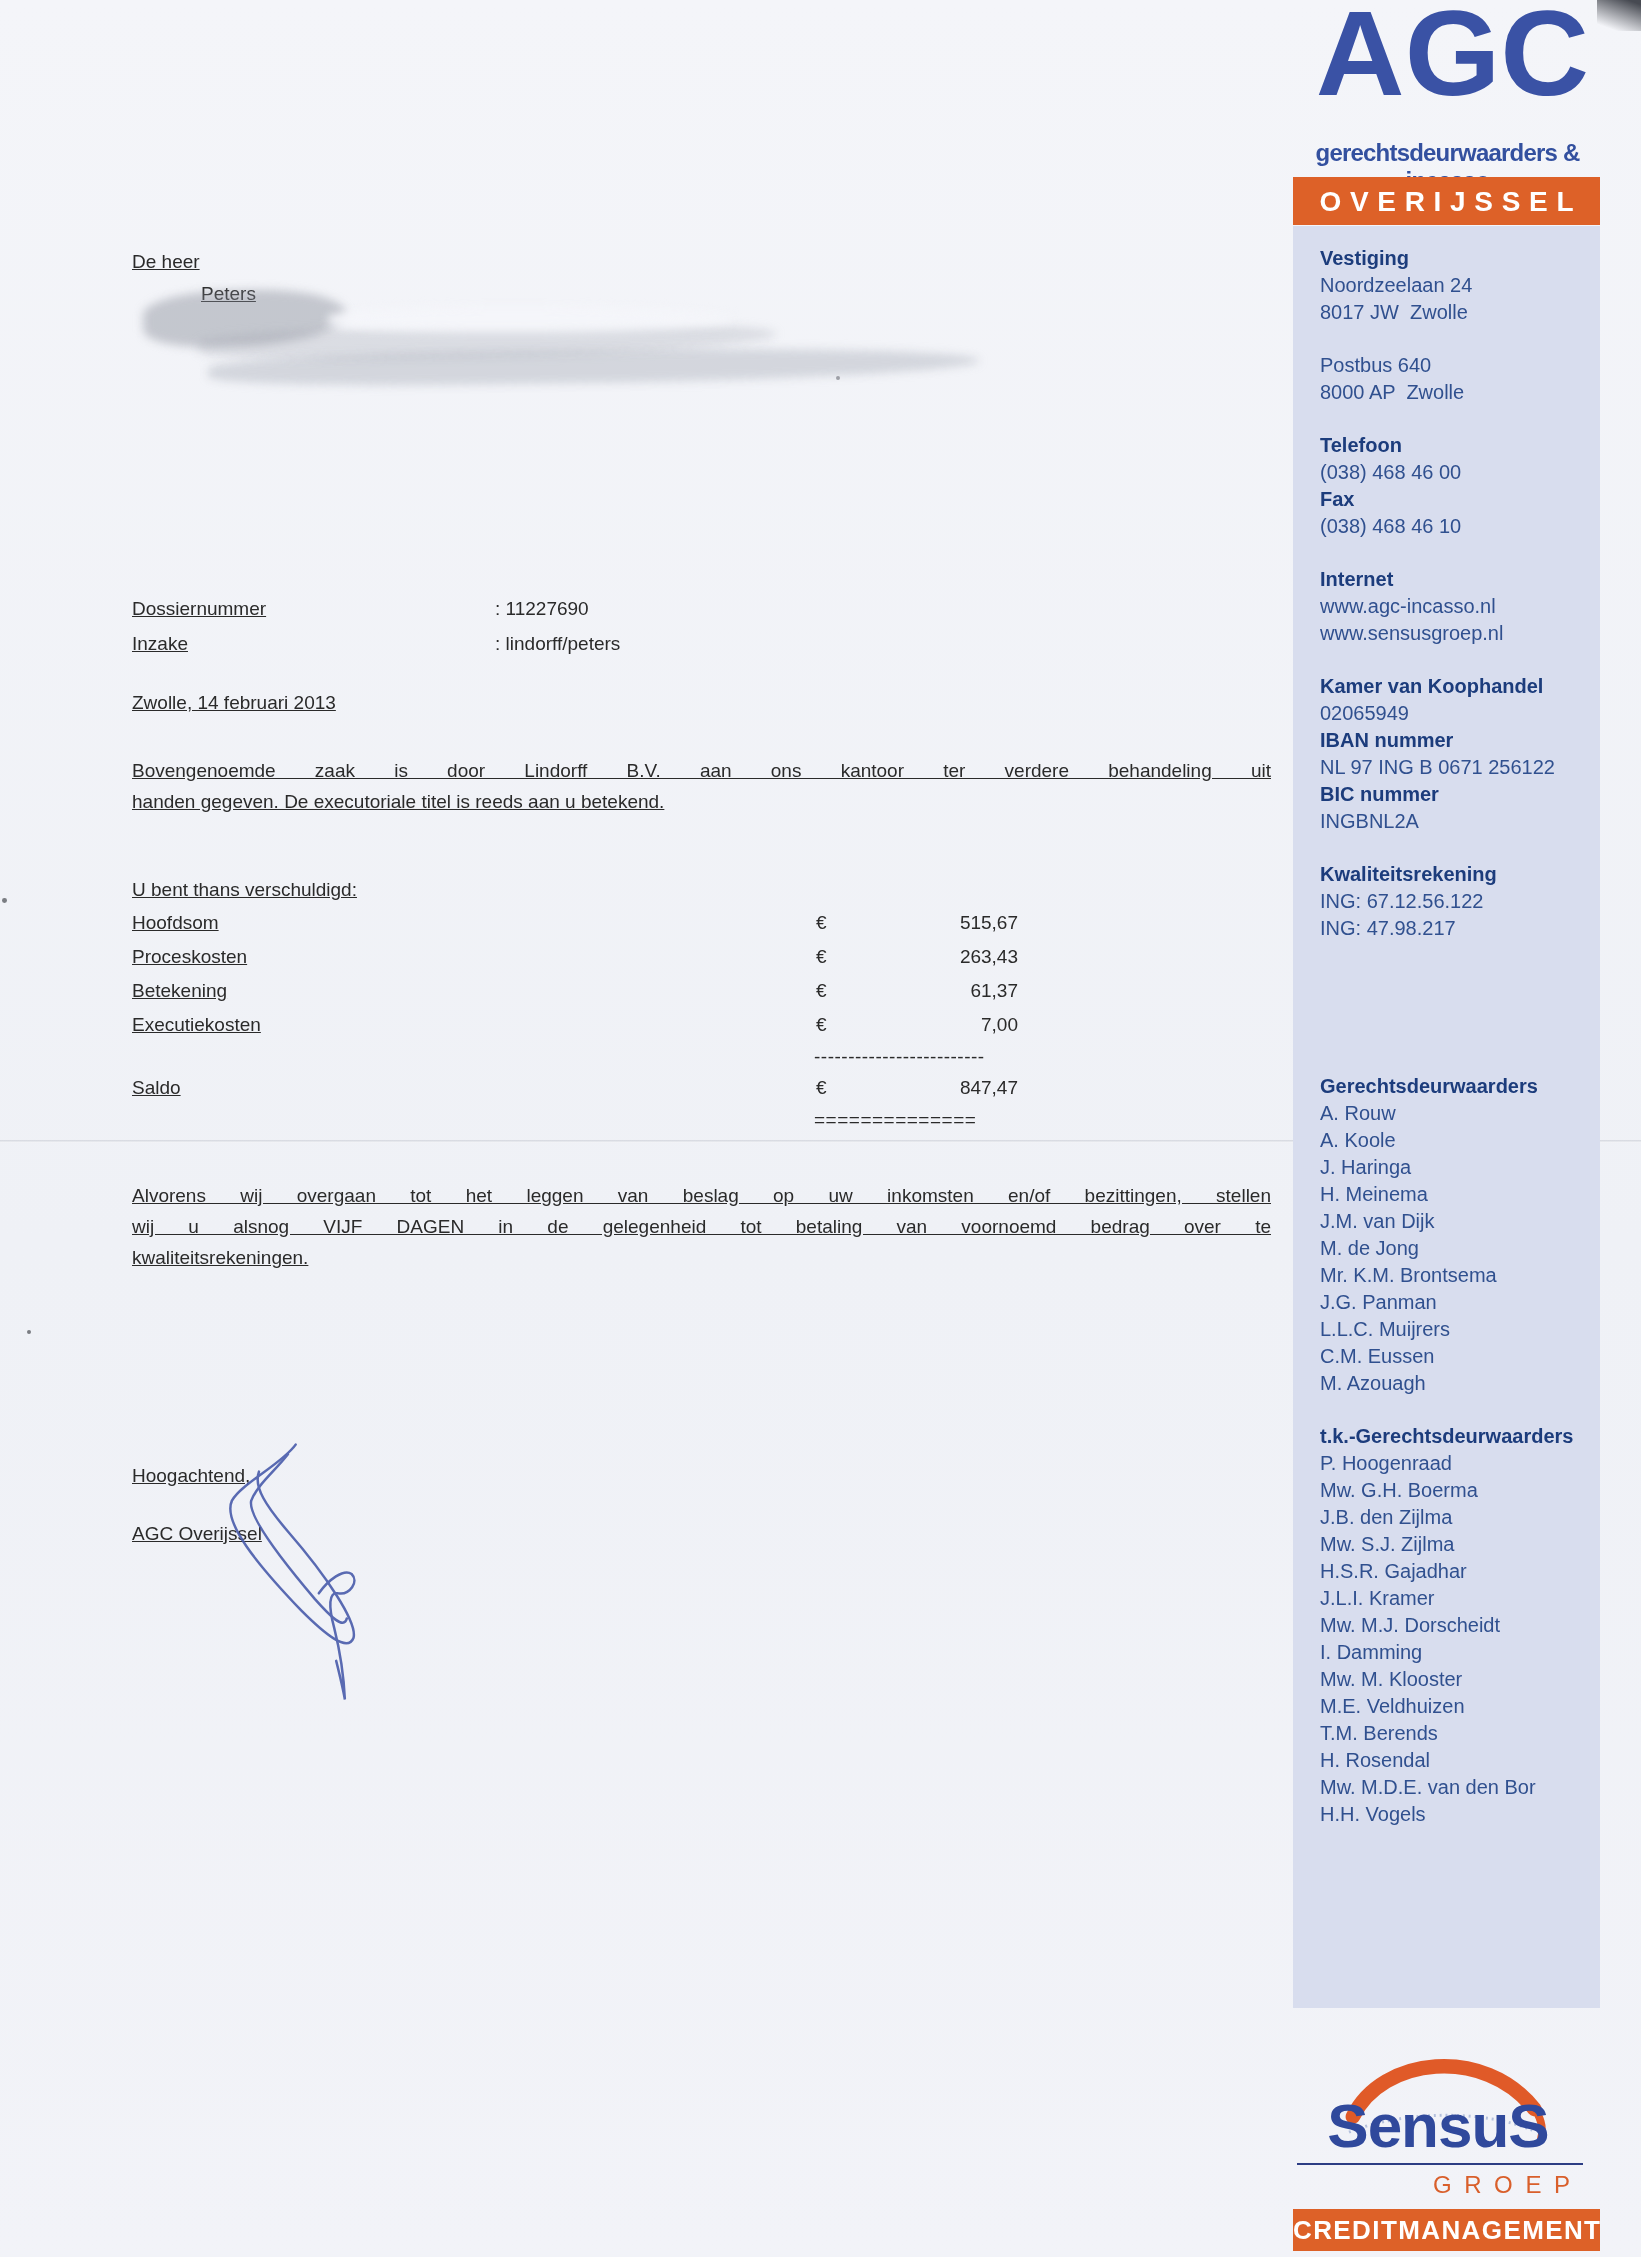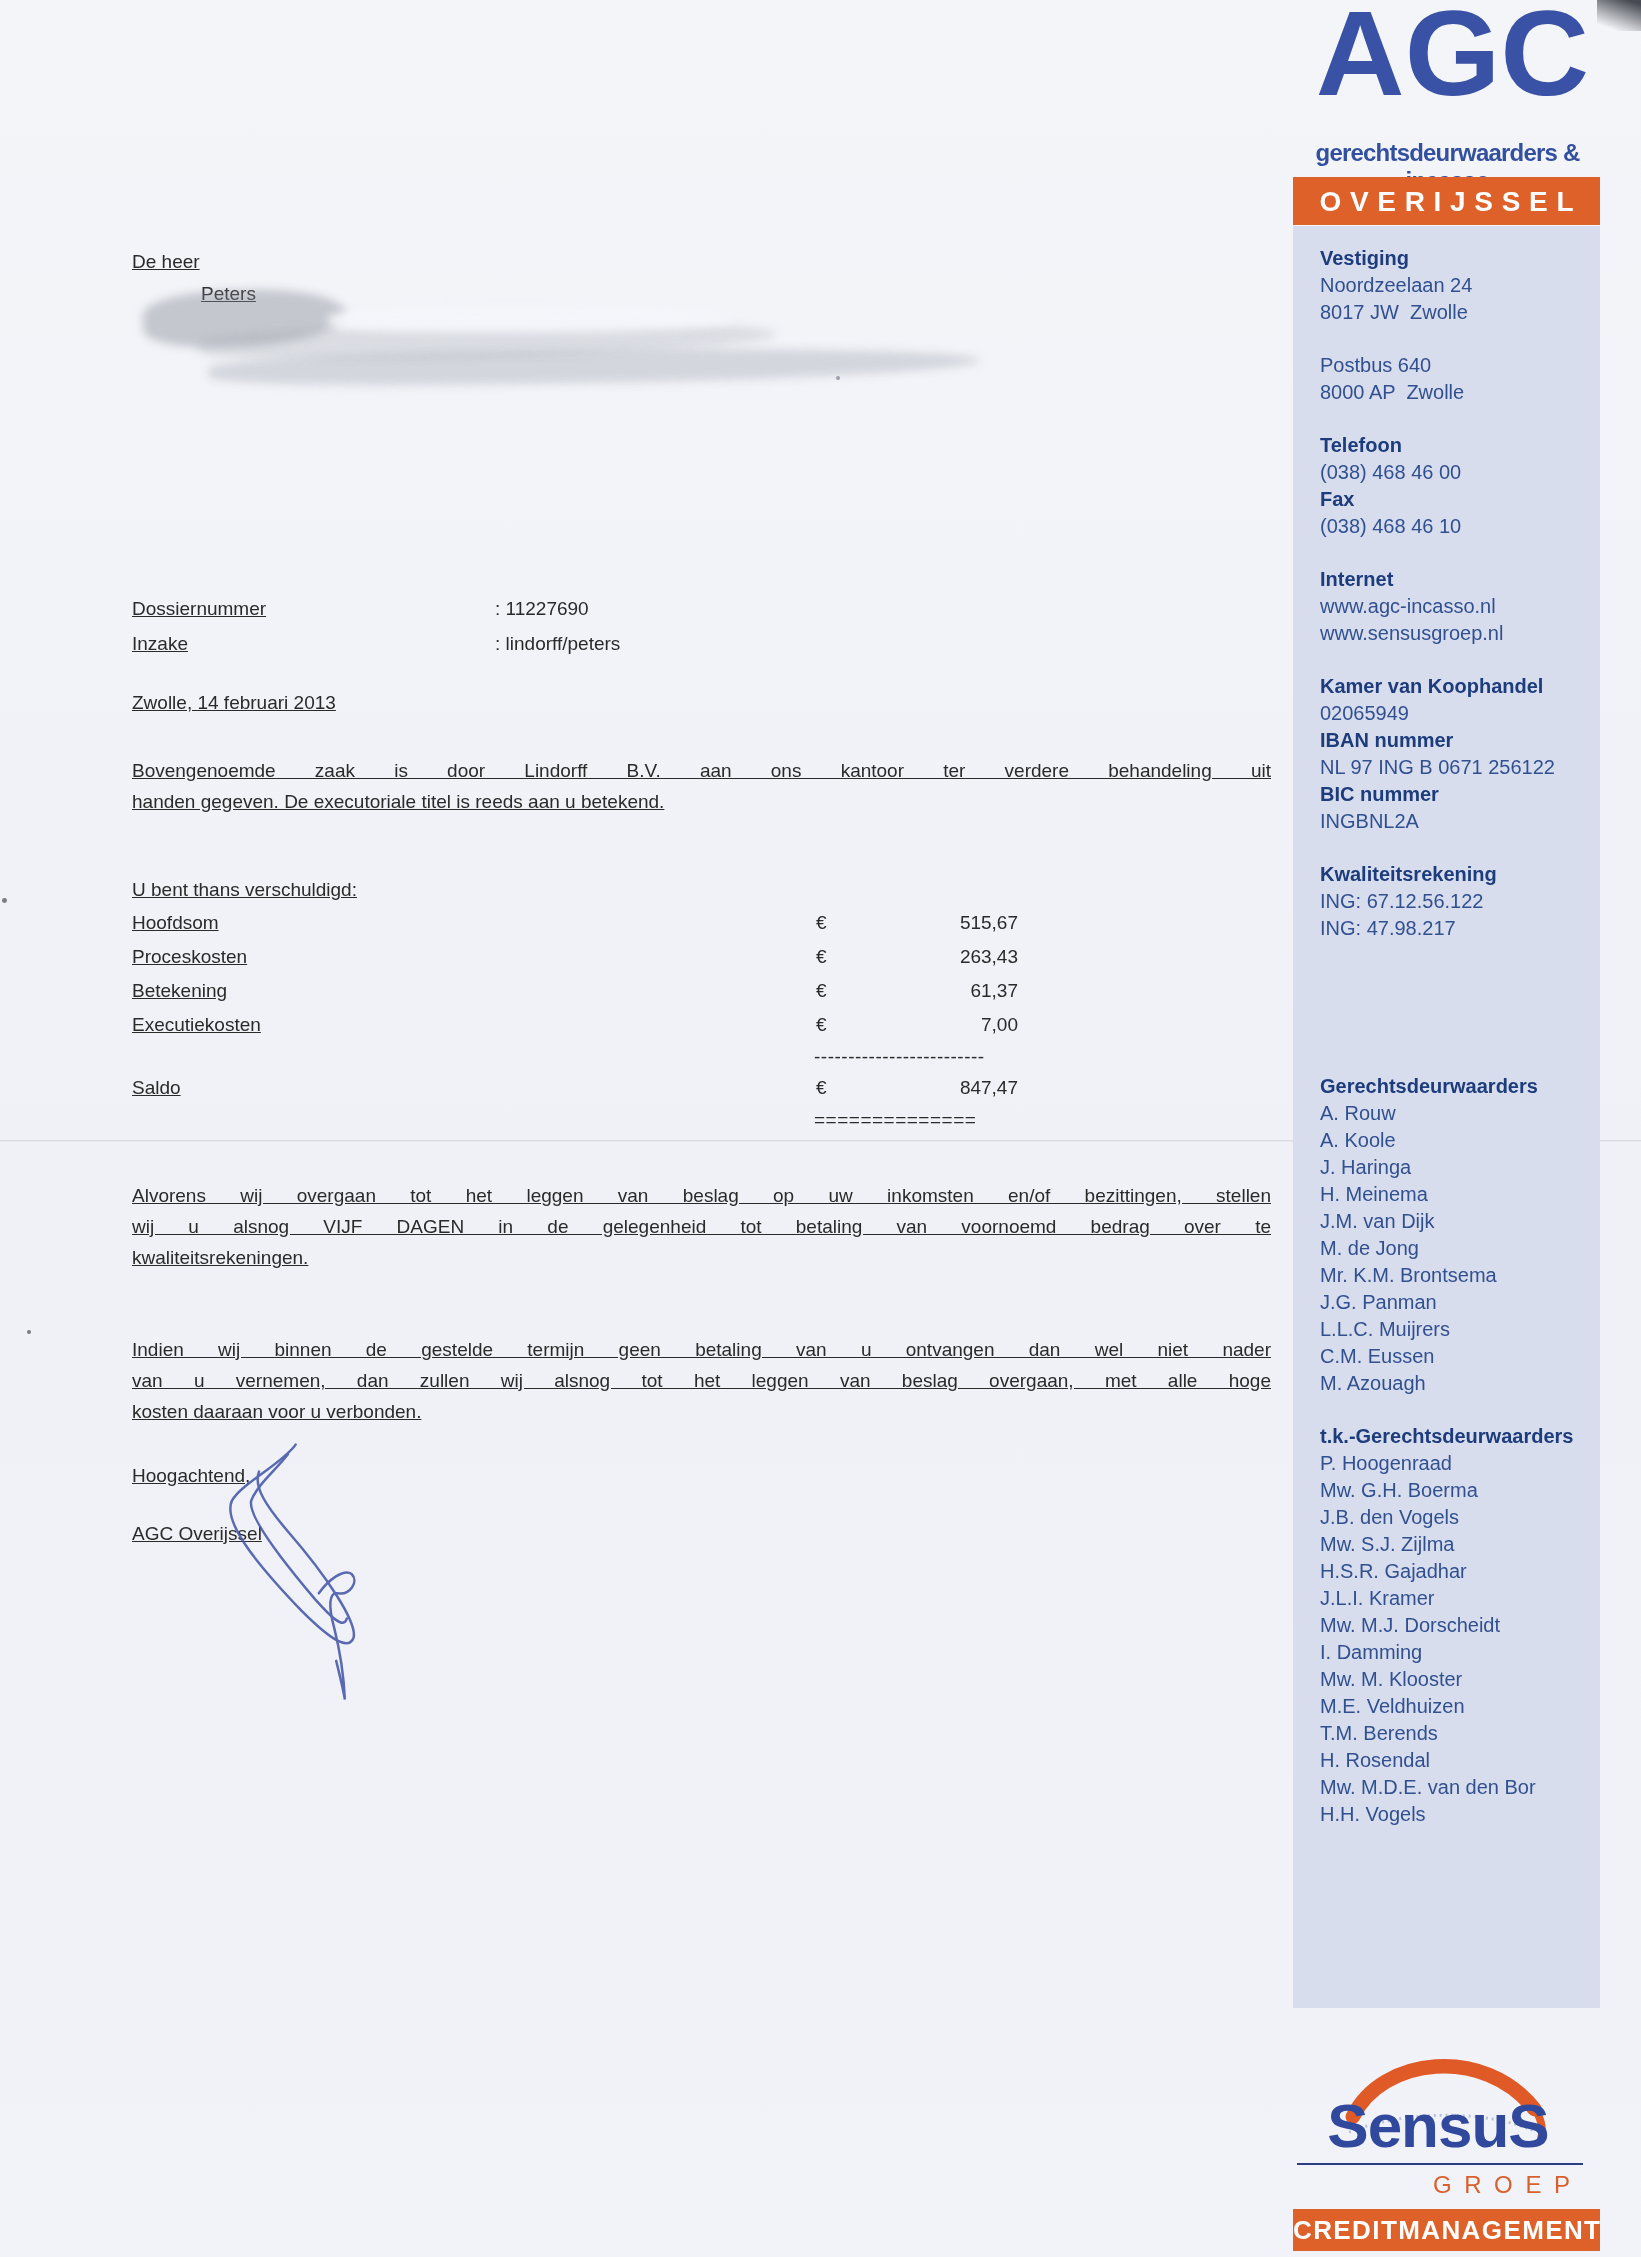--- a/index.html
+++ b/index.html
@@ -133,25 +133,20 @@
       <span class="rule-txt">==============</span>
     </div>
   </div>
 
   <div class="ltr" style="left:132px;top:1180px;width:1139px">
     <div class="pline just">Alvorens wij overgaan tot het leggen van beslag op uw inkomsten en/of bezittingen, stellen</div>
     <div class="pline just">wij u alsnog VIJF DAGEN in de gelegenheid tot betaling van voornoemd bedrag over te</div>
     <div class="pline">kwaliteitsrekeningen.</div>
   </div>
 
-  <div class="ltr" style="left:132px;top:1334px;width:1139px">
-    <div class="pline just">Indien wij binnen de gestelde termijn geen betaling van u ontvangen dan wel niet nader</div>
-    <div class="pline just">van u vernemen, dan zullen wij alsnog tot het leggen van beslag overgaan, met alle hoge</div>
-    <div class="pline">kosten daaraan voor u verbonden.</div>
-  </div>
 
   <div class="ltr line" style="left:132px;top:1460px">Hoogachtend,</div>
   <div class="ltr line" style="left:132px;top:1518px">AGC Overijssel</div>
 
   <svg style="position:absolute;left:174px;top:1429px" width="251" height="290" viewBox="0 0 260 300">
     <g fill="none" stroke="#4558a9" stroke-width="2.6" stroke-linecap="round" opacity=".88">
       <path d="M 126 16 C 112 36, 70 56, 60 74 C 50 96, 86 140, 132 188 C 156 212, 180 232, 186 216 C 190 200, 158 152, 118 106 C 96 80, 82 60, 88 44"></path>
       <path d="M 118 26 C 104 44, 86 58, 80 74 C 76 90, 112 136, 146 176 C 162 194, 176 208, 179 196"></path>
       <path d="M 150 170 C 160 156, 176 144, 184 150 C 192 158, 182 172, 170 170 C 160 168, 160 184, 166 206 C 172 230, 176 258, 177 280 C 175 268, 170 248, 168 240"></path>
     </g>
@@ -215,21 +210,21 @@
       <div class="sb-line">J.G. Panman</div>
       <div class="sb-line">L.L.C. Muijrers</div>
       <div class="sb-line">C.M. Eussen</div>
       <div class="sb-line">M. Azouagh</div>
     </div>
 
     <div class="sb-group">
       <div class="sb-label">t.k.-Gerechtsdeurwaarders</div>
       <div class="sb-line">P. Hoogenraad</div>
       <div class="sb-line">Mw. G.H. Boerma</div>
-      <div class="sb-line">J.B. den Vogels</div>
+      <div class="sb-line">J.B. den Zijlma</div>
       <div class="sb-line">Mw. S.J. Zijlma</div>
       <div class="sb-line">H.S.R. Gajadhar</div>
       <div class="sb-line">J.L.I. Kramer</div>
       <div class="sb-line">Mw. M.J. Dorscheidt</div>
       <div class="sb-line">I. Damming</div>
       <div class="sb-line">Mw. M. Klooster</div>
       <div class="sb-line">M.E. Veldhuizen</div>
       <div class="sb-line">T.M. Berends</div>
       <div class="sb-line">H. Rosendal</div>
       <div class="sb-line">Mw. M.D.E. van den Bor</div>

